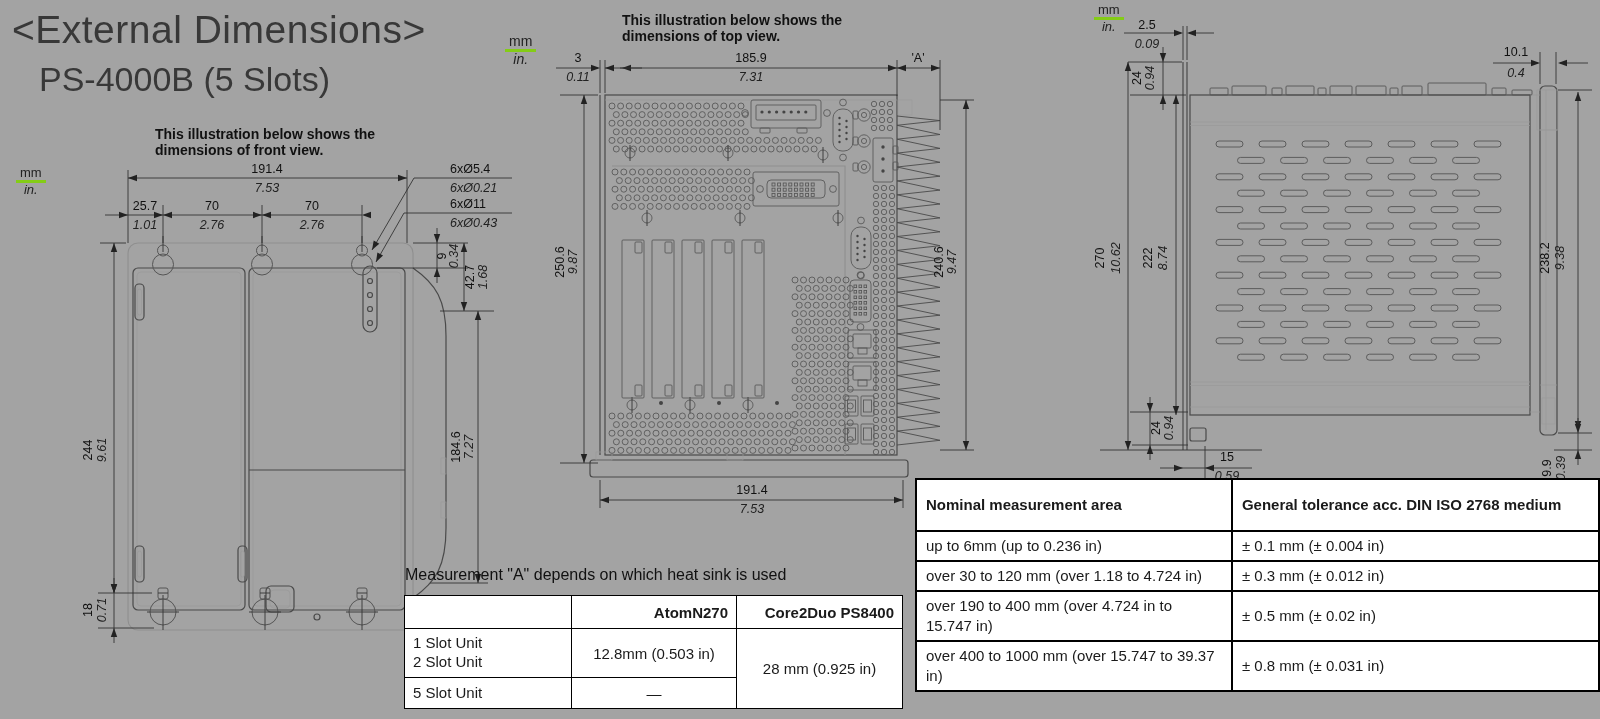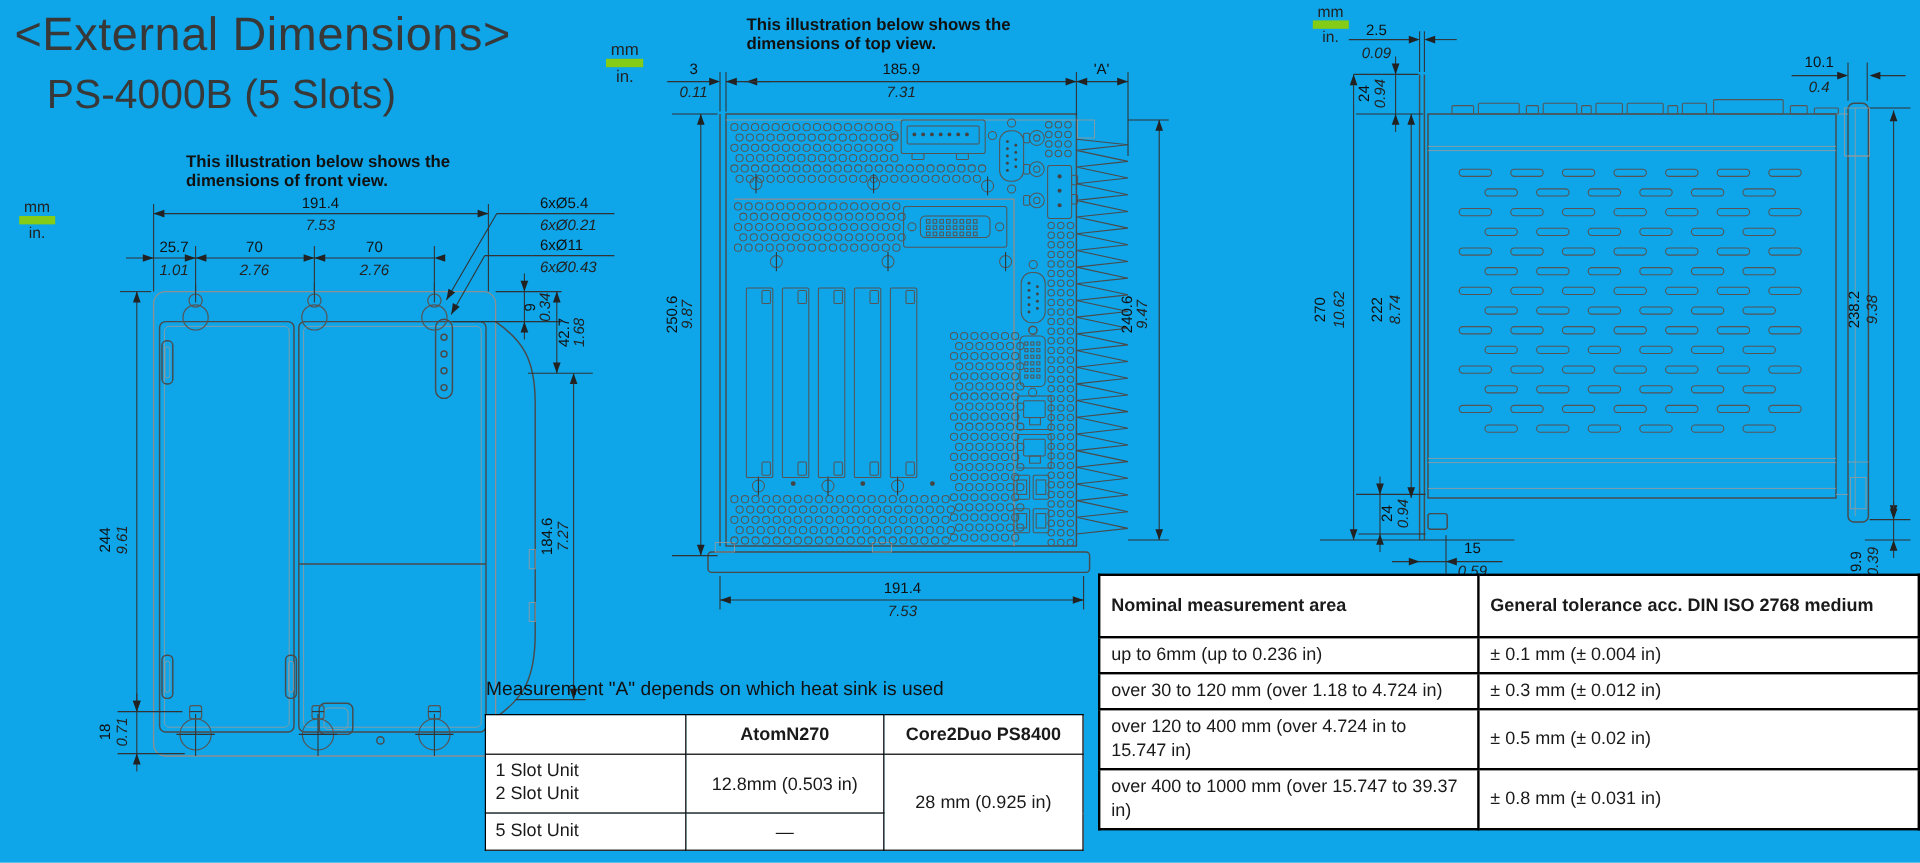--- a/index.html
+++ b/index.html
@@ -1,45 +1,45 @@
 <!DOCTYPE html>
 <html><head>
 <meta charset="utf-8">
 <style>
   html,body{margin:0;padding:0;background:#e8e8e8;}
-  #canvas{position:relative;width:1600px;height:719px;background:#0ea5e9;overflow:hidden;
+  #canvas{position:relative;width:1600px;height:719px;background:#a3a3a3;overflow:hidden;
           font-family:"Liberation Sans",sans-serif;color:#1a1a1a;}
   .abs{position:absolute;}
   
   #title1{left:12px;top:8px;font-size:39px;color:#383838;letter-spacing:0.5px;}
   #title2{left:12px;top:60px;font-size:34px;color:#383838;margin-left:27px;}
   .caption{font-size:14px;font-weight:600;color:#111;line-height:1.15;width:232px;}
   
   .unitfrac{display:inline-block;text-align:center;font-size:13px;line-height:1.1;color:#222;}
-  .unitfrac .mm{display:block;border-bottom:7px solid #84cc16;padding:0 4px;}
-  .unitfrac .in{display:block;}
+  .unitfrac .mm{display:block;border-bottom:3px solid #84cc16;padding:0 4px;}
+  .unitfrac .in{display:block;font-style:italic;}
   #unit-title{left:505px;top:34px;font-size:14px;}
   #unit-front{left:16px;top:166px;}
   #unit-side{left:1094px;top:3px;}
   
   svg{position:absolute;overflow:visible;}
   .outl *{stroke:#4a4a4a;fill:none;stroke-width:1.2px;}
   .outl .lt{stroke:#8f8f8f;stroke-width:1.1px;}
   .outl .lt2{stroke:#9a9a9a;stroke-width:0.7px;}
   .dl{stroke:#333;stroke-width:0.9px;fill:none;}
   .tri{fill:#222;stroke:none;}
   .ts{font-family:"Liberation Sans",sans-serif;font-size:12.5px;fill:#111;text-anchor:middle;}
   .ti{font-style:italic;fill:#222;}
   .tl{text-anchor:start;}
   
   table{border-collapse:collapse;font-family:"Liberation Sans",sans-serif;}
   #heat-note{left:405px;top:566px;font-size:16px;color:#111;}
   #heat-table{left:404px;top:595px;}
   #heat-table td,#heat-table th{border:1.6px solid #000;font-size:15px;padding:2px 8px;background:#fff;}
-  #heat-table th{font-weight:bold;text-align:center;}
+  #heat-table th{font-weight:bold;text-align:right;}
   #heat-table .lbl{text-align:left;line-height:1.25;margin-left:42px;}
   #heat-table .val{text-align:center;}
   #tol-table{left:915px;top:478px;}
   #tol-table td,#tol-table th{border:2px solid #000;font-size:15px;padding:3px 9px;text-align:left;vertical-align:middle;background:#fff;line-height:1.35;}
   #tol-table th{font-weight:bold;}
 </style>
 </head>
 <body>
 
 <div id="canvas">
@@ -1190,21 +1190,21 @@
     </tr>
     <tr>
       <td style="height:22px">up to 6mm (up to 0.236 in)</td>
       <td>±  0.1 mm (± 0.004 in)</td>
     </tr>
     <tr>
       <td style="height:22px">over 30 to 120 mm (over 1.18 to 4.724 in)</td>
       <td>± 0.3 mm (± 0.012 in)</td>
     </tr>
     <tr>
-      <td style="height:42px">over 120 to 400 mm (over 4.724 in to 15.747 in)</td>
+      <td style="height:42px">over 190 to 400 mm (over 4.724 in to 15.747 in)</td>
       <td>± 0.5 mm (± 0.02 in)</td>
     </tr>
     <tr>
       <td style="height:42px">over 400 to 1000 mm (over 15.747 to 39.37 in)</td>
       <td>± 0.8 mm (± 0.031 in)</td>
     </tr>
   </tbody>
     </table>
 
 </div>

